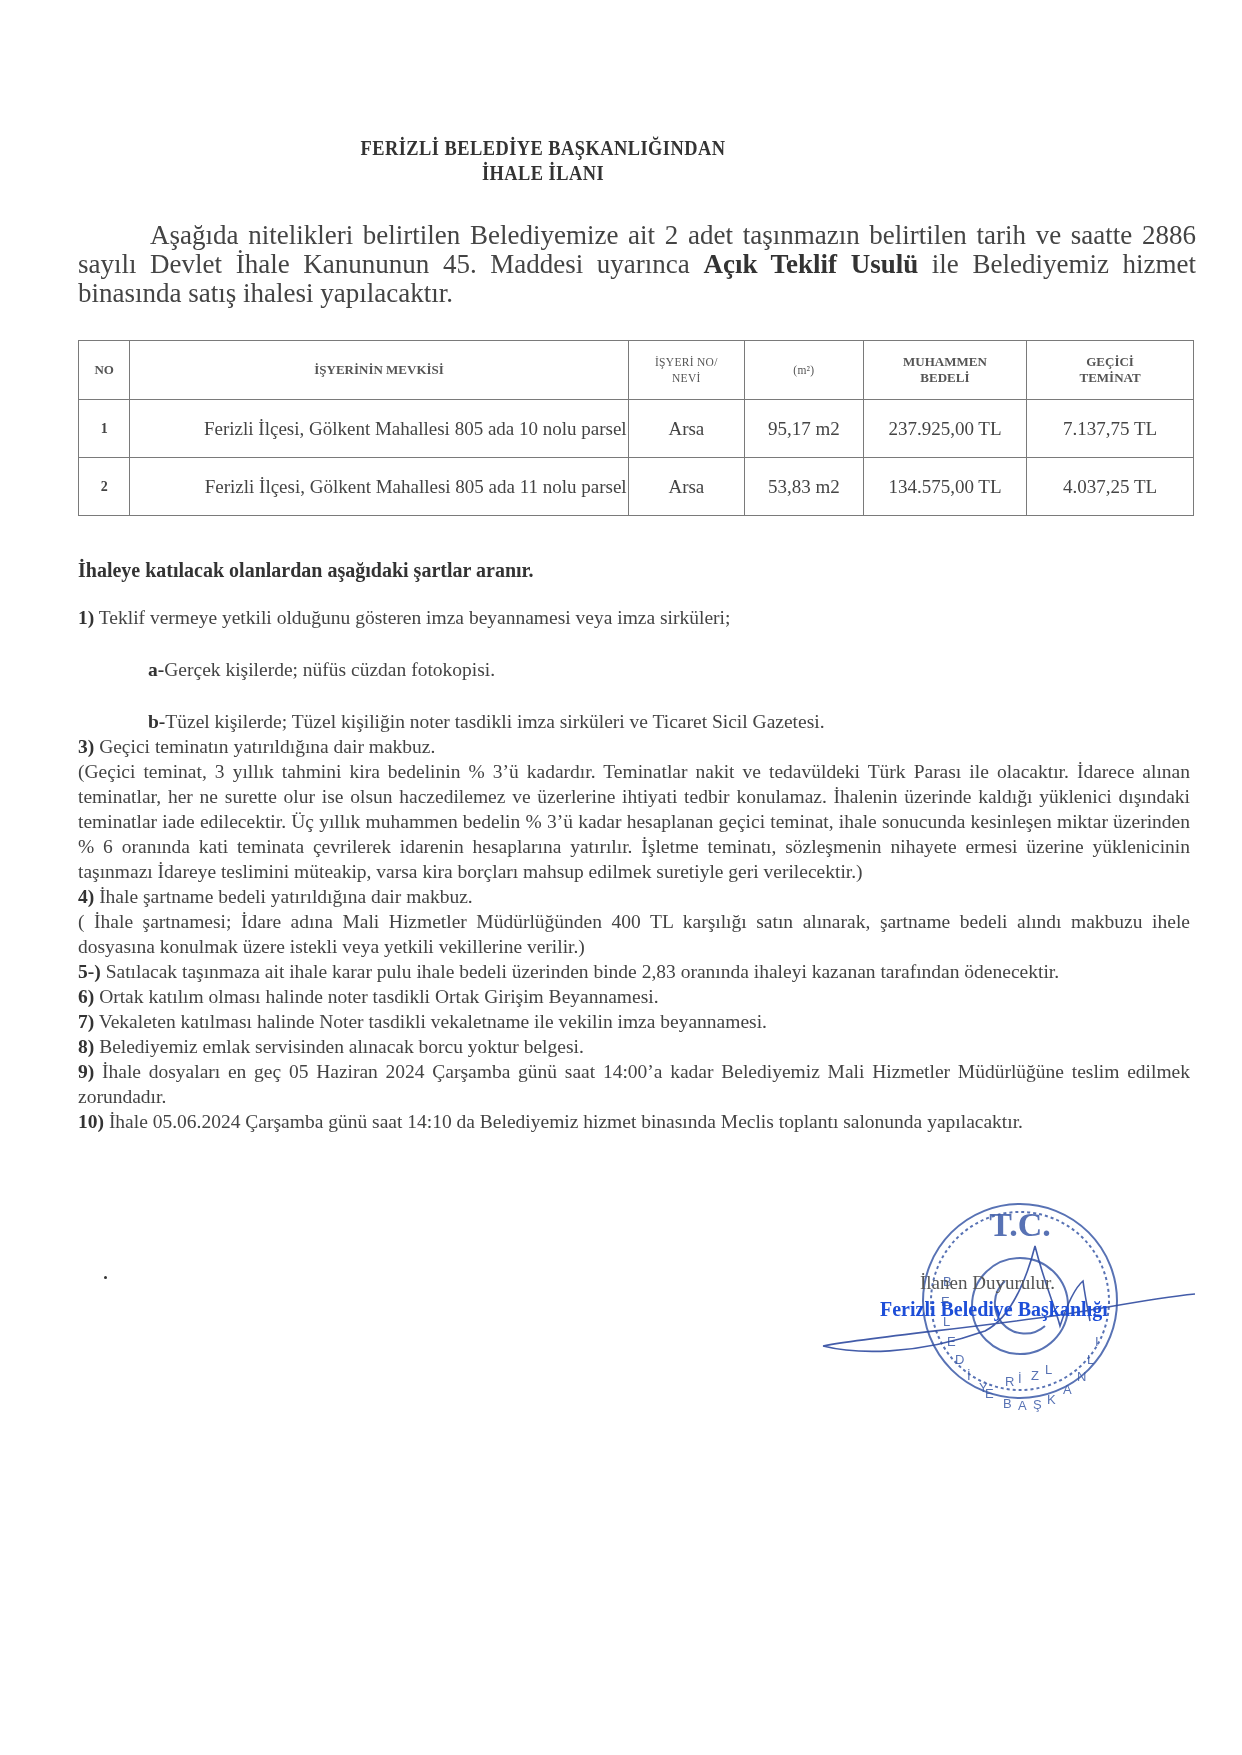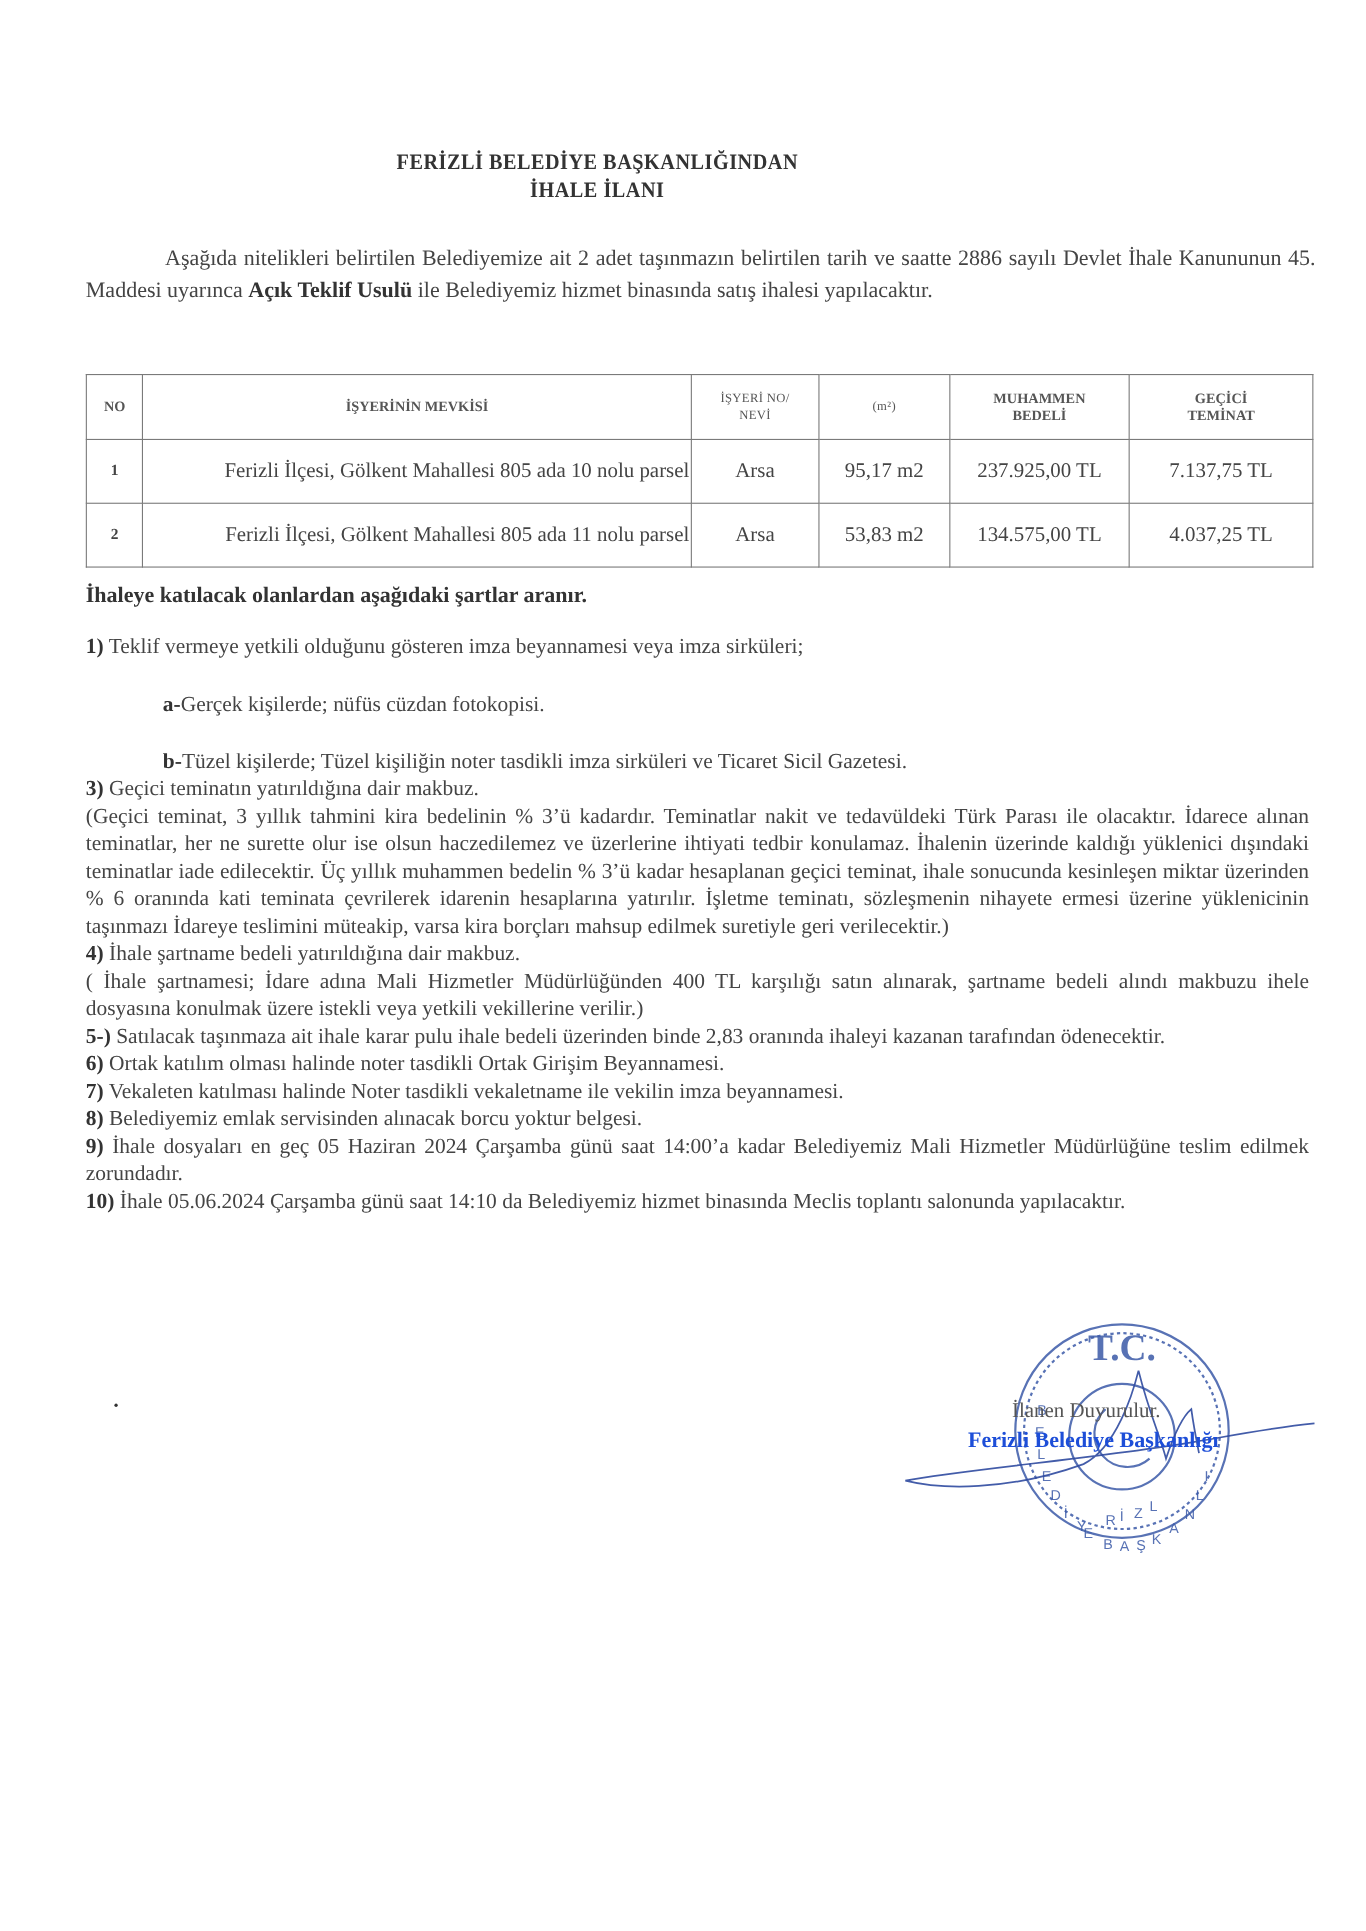--- a/index.html
+++ b/index.html
@@ -6,39 +6,39 @@
   body {
     width: 1242px; height: 1755px; position: relative; overflow: hidden;
     font-family: "Liberation Serif", "DejaVu Serif", serif;
     color: #3a3a3a;
   }
   .page { position: absolute; left: 0; top: 0; width: 1242px; height: 1755px; }
   .title-block { position: absolute; top: 136px; left: 0; width: 1086px; text-align: center; }
   .title-line { font-size: 20px; letter-spacing: 0.5px; line-height: 25px; color: #333; font-weight: bold; font-family: "Liberation Serif", serif; transform: scaleX(0.92); }
   .intro {
     position: absolute; left: 78px; top: 221px; width: 1118px;
-    font-size: 20px; line-height: 29px; text-align: justify;
+    font-size: 27px; line-height: 29px; text-align: justify;
     color: #444;
   }
   .intro p { margin: 0; text-indent: 72px; }
   .intro b { color: #333; }
 
   table.lots {
     position: absolute; left: 78px; top: 340px; width: 1116px;
     border-collapse: collapse; font-family: "Liberation Serif", serif;
   }
   table.lots th, table.lots td { border: 1.5px solid #7a7a7a; text-align: center; color: #444; }
   table.lots th { font-size: 13px; font-weight: bold; height: 56px; color: #555; line-height: 16px; }
   table.lots th.small { font-size: 11.5px; font-weight: normal; letter-spacing: 0.3px; }
   table.lots td { font-size: 19px; height: 55px; }
   table.lots td.no { font-size: 14px; font-weight: bold; }
   table.lots td.loc { text-align: right; padding-left: 10px; }
 
   .conditions {
-    position: absolute; left: 78px; top: 529px; width: 1112px;
+    position: absolute; left: 78px; top: 558px; width: 1112px;
     font-size: 19.5px; line-height: 25px; color: #444;
     text-align: justify;
   }
   .cond-heading { font-weight: bold; font-size: 20px; color: #333; margin-bottom: 22px; }
   .cond { margin: 0; }
   .cond .num { font-weight: bold; color: #333; }
   .sub { padding-left: 70px; margin-top: 27px; }
   .sub .num { font-weight: bold; }
 
   .signature {

